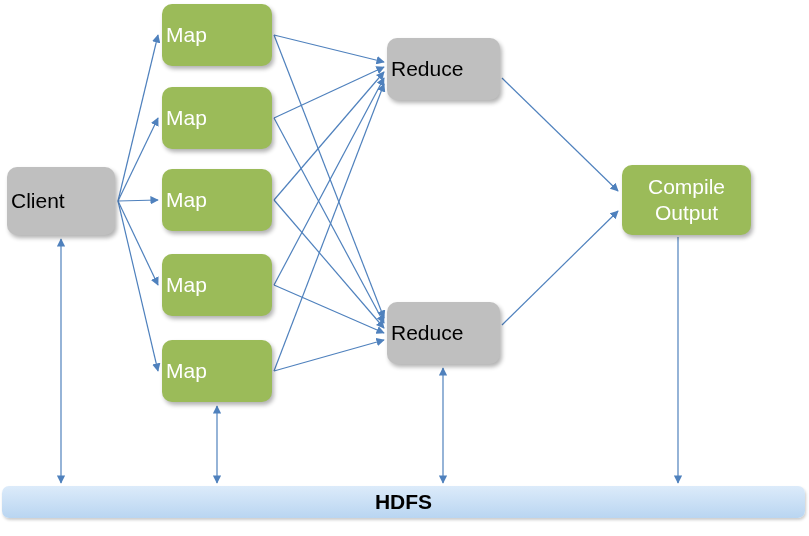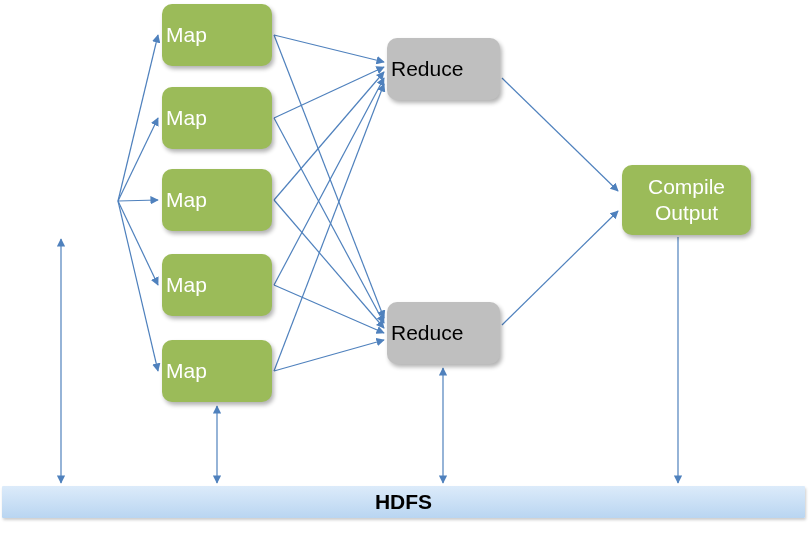--- a/index.html
+++ b/index.html
@@ -42,21 +42,21 @@
   .n-map3    { left: 162px; top: 169px; width: 110px; height: 62px; }
   .n-map4    { left: 162px; top: 254px; width: 110px; height: 62px; }
   .n-map5    { left: 162px; top: 340px; width: 110px; height: 62px; }
   .n-reduce1 { left: 387px; top: 38px;  width: 113px; height: 62px; }
   .n-reduce2 { left: 387px; top: 302px; width: 113px; height: 62px; }
   .n-compile { left: 622px; top: 165px; width: 129px; height: 70px; }
   .hdfs-bar {
     position: absolute;
     left: 2px; top: 486px;
     width: 803px; height: 32px;
-    border-radius: 1px;
+    border-radius: 7px;
     background: linear-gradient(var(--hdfsTop, #dcebfa), var(--hdfsBottom, #b9d5f1));
     display: flex;
     align-items: center;
     justify-content: center;
     font-weight: bold;
     font-size: 21px;
     color: var(--textOnGray, #000000);
     box-shadow: 1px 2px 3px rgba(0,0,0,0.20);
   }
 </style>
@@ -92,20 +92,23 @@
 
     <line class="edge" x1="502" y1="78" x2="618" y2="191" marker-end="url(#arr)"></line>
     <line class="edge" x1="502" y1="325" x2="618" y2="211" marker-end="url(#arr)"></line>
 
     <line class="edge" x1="61" y1="239" x2="61" y2="483" marker-start="url(#arr)" marker-end="url(#arr)"></line>
     <line class="edge" x1="217" y1="406" x2="217" y2="483" marker-start="url(#arr)" marker-end="url(#arr)"></line>
     <line class="edge" x1="443" y1="368" x2="443" y2="483" marker-start="url(#arr)" marker-end="url(#arr)"></line>
     <line class="edge" x1="678" y1="237" x2="678" y2="483" marker-end="url(#arr)"></line>
   </svg>
 
+  <div class="node gray n-client">
+    <span>Client</span>
+  </div>
 
   <div class="node green n-map1">
     <span>Map</span>
   </div>
   <div class="node green n-map2">
     <span>Map</span>
   </div>
   <div class="node green n-map3">
     <span>Map</span>
   </div>

